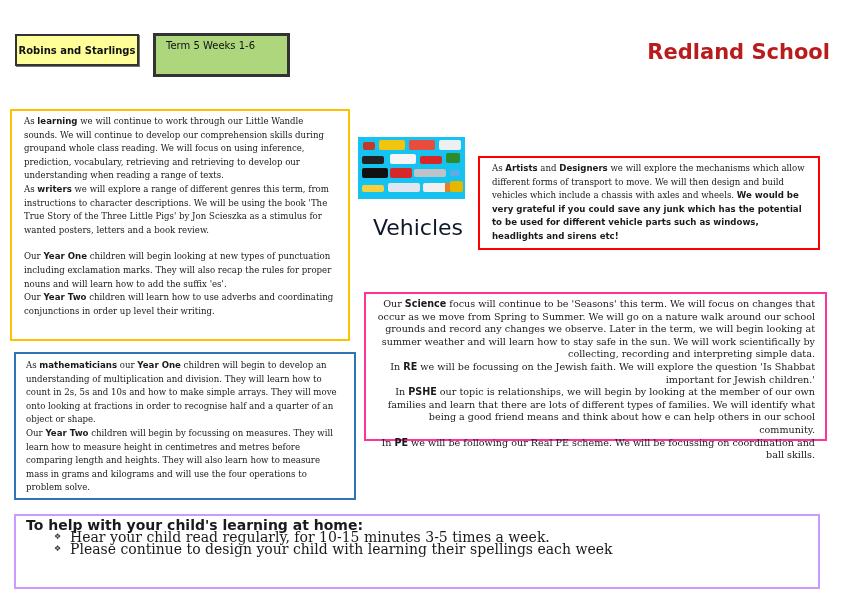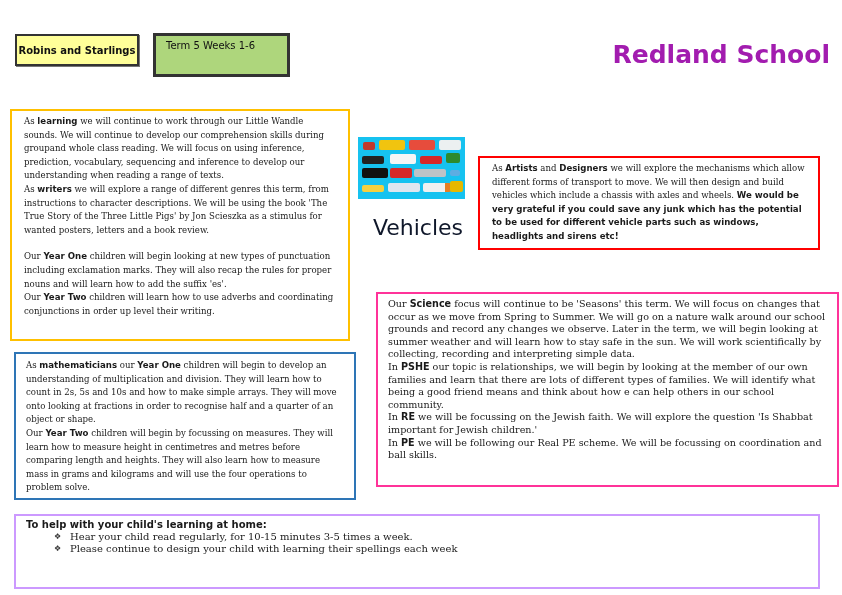--- a/index.html
+++ b/index.html
@@ -7,29 +7,29 @@
          font-family:"DejaVu Sans", sans-serif; color:#111; }
   .box { position:absolute; box-sizing:border-box; }
   .txt { font-family:"DejaVu Serif", serif; font-size:8.6px; line-height:13.6px; color:#1a1a1a; }
   .txt b { font-family:"DejaVu Sans", sans-serif; font-weight:bold; }
 
   #class-label { left:15px; top:34px; width:124px; height:32px; background:#ffff99; border:2px solid #333;
                  font-size:10px; font-weight:bold; display:flex; align-items:center; justify-content:center;
                  box-shadow:1px 1px 0 #777; }
   #term-label { left:153px; top:33px; width:137px; height:44px; background:#aed67c; border:3px solid #333;
                 font-size:10px; padding:4px 10px; }
-  #school-title { left:610px; top:40px; width:220px; text-align:right; color:#a21caf; font-size:25px; font-weight:bold; }
+  #school-title { left:610px; top:40px; width:220px; text-align:right; color:#b91c1c; font-size:21px; font-weight:bold; }
 
   #readers-box { left:10px; top:109px; width:340px; height:232px; border:2.5px solid #ffc000; padding:4px 12px; }
   #maths-box { left:14px; top:352px; width:342px; height:148px; border:2.5px solid #2e75b6; padding:5px 10px; }
   #artists-box { left:478px; top:156px; width:342px; height:94px; border:2.5px solid #ff0000; padding:4px 12px; }
-  #science-box { left:376px; top:292px; width:463px; height:195px; border:2.5px solid #ff3399; padding:4px 10px; }
+  #science-box { left:364px; top:292px; width:463px; height:149px; border:2.5px solid #ff3399; padding:4px 10px;text-align:right; }
   #science-box .txt { font-size:9.6px; line-height:12.6px; }
   #home-box { left:14px; top:514px; width:806px; height:75px; border:2.5px solid #cc99ff; padding:3px 10px; }
-  #home-box .txt { font-size:10px; line-height:12px; }
+  #home-box .txt { font-size:14px; line-height:12px; }
   #home-box ul { margin:0; padding-left:44px; list-style:none; }
   #home-box li { position:relative; }
   #home-box li::before { content:"\2756"; position:absolute; left:-16px; font-size:8px; color:#333; }
 
   #vehicle-image { left:358px; top:137px; width:107px; height:62px; background:#16c2f0; overflow:hidden; }
   .veh { position:absolute; height:8px; border-radius:2px; }
   #vehicles-title { left:368px; top:215px; width:100px; text-align:center; color:#0f172a; font-size:22px;
                     font-family:"DejaVu Sans", sans-serif; font-weight:normal; }
   p { margin:0; }
 </style>
@@ -40,21 +40,21 @@
   <span>Robins and Starlings</span>
 </div>
 
 <div class="box" id="term-label">
   <span>Term 5 Weeks 1-6</span>
 </div>
 
 <div class="box" id="school-title">Redland School</div>
 
 <div class="box txt" id="readers-box">
-  <p><span>As </span><b>learning</b><span> we will continue to work through our Little Wandle sounds. We will continue to develop our comprehension skills during groupand whole class reading. We will focus on using inference, prediction, vocabulary, sequencing and inference to develop our understanding when reading a range of texts.</span></p>
+  <p><span>As </span><b>learning</b><span> we will continue to work through our Little Wandle sounds. We will continue to develop our comprehension skills during groupand whole class reading. We will focus on using inference, prediction, vocabulary, retrieving and retrieving to develop our understanding when reading a range of texts.</span></p>
   <p><span>As </span><b>writers</b><span> we will explore a range of different genres this term, from instructions to character descriptions. We will be using the book 'The True Story of the Three Little Pigs' by Jon Scieszka as a stimulus for wanted posters, letters and a book review.</span></p>
   <p style="height:13px"></p>
   <p><span>Our </span><b>Year One</b><span> children will begin looking at new types of punctuation including exclamation marks. They will also recap the rules for proper nouns and will learn how to add the suffix 'es'.</span></p>
   <p><span>Our </span><b>Year Two</b><span> children will learn how to use adverbs and coordinating conjunctions in order up level their writing.</span></p>
 </div>
 
 <div class="box" id="vehicle-image">
   <div class="veh" style="left:5px;top:5px;width:12px;background:#c0392b"></div>
   <div class="veh" style="left:21px;top:3px;width:26px;height:10px;background:#f1c40f"></div>
   <div class="veh" style="left:51px;top:3px;width:26px;height:10px;background:#e74c3c"></div>
@@ -75,22 +75,22 @@
 
 <div class="box" id="vehicles-title">Vehicles</div>
 
 <div class="box txt" id="artists-box">
   <p><span>As </span><b>Artists</b><span> and </span><b>Designers</b><span> we will explore the mechanisms which allow different forms of transport to move. We will then design and build vehicles which include a chassis with axles and wheels. </span><b>We would be very grateful if you could save any junk which has the potential to be used for different vehicle parts such as windows, headlights and sirens etc!</b></p>
 </div>
 
 <div class="box" id="science-box">
   <div class="txt">
     <p><span>Our </span><b>Science</b><span> focus will continue to be 'Seasons' this term. We will focus on changes that occur as we move from Spring to Summer. We will go on a nature walk around our school grounds and record any changes we observe.  Later in the term, we will begin looking at summer weather and will learn how to stay safe in the sun. We will work scientifically by collecting, recording and interpreting simple data.</span></p>
+    <p><span>In </span><b>RE</b><span> we will be focussing on the Jewish faith. We will explore the question 'Is Shabbat important for Jewish children.'</span></p>
     <p><span>In </span><b>PSHE</b><span> our topic is relationships, we will begin by looking at the member of our own families and learn that there are lots of different types of families. We will identify what being a good friend means and think about how e can help others in our school community.</span></p>
-    <p><span>In </span><b>RE</b><span> we will be focussing on the Jewish faith. We will explore the question 'Is Shabbat important for Jewish children.'</span></p>
     <p><span>In </span><b>PE</b><span> we will be following our Real PE scheme. We will be focussing on coordination and ball skills.</span></p>
   </div>
 </div>
 
 <div class="box txt" id="maths-box">
   <p><span>As </span><b>mathematicians</b><span> our </span><b>Year One</b><span> children will begin to develop an understanding of multiplication and division. They will learn how to count in 2s, 5s and 10s and how to make simple arrays. They will move onto looking at fractions in order to recognise half and a quarter of an object or shape.</span></p>
   <p><span>Our </span><b>Year Two</b><span> children will begin by focussing on measures. They will learn how to measure height in centimetres and metres before comparing length and heights.  They will also learn how to measure mass in grams and kilograms and will use the four operations to problem solve.</span></p>
 </div>
 
 <div class="box" id="home-box">

